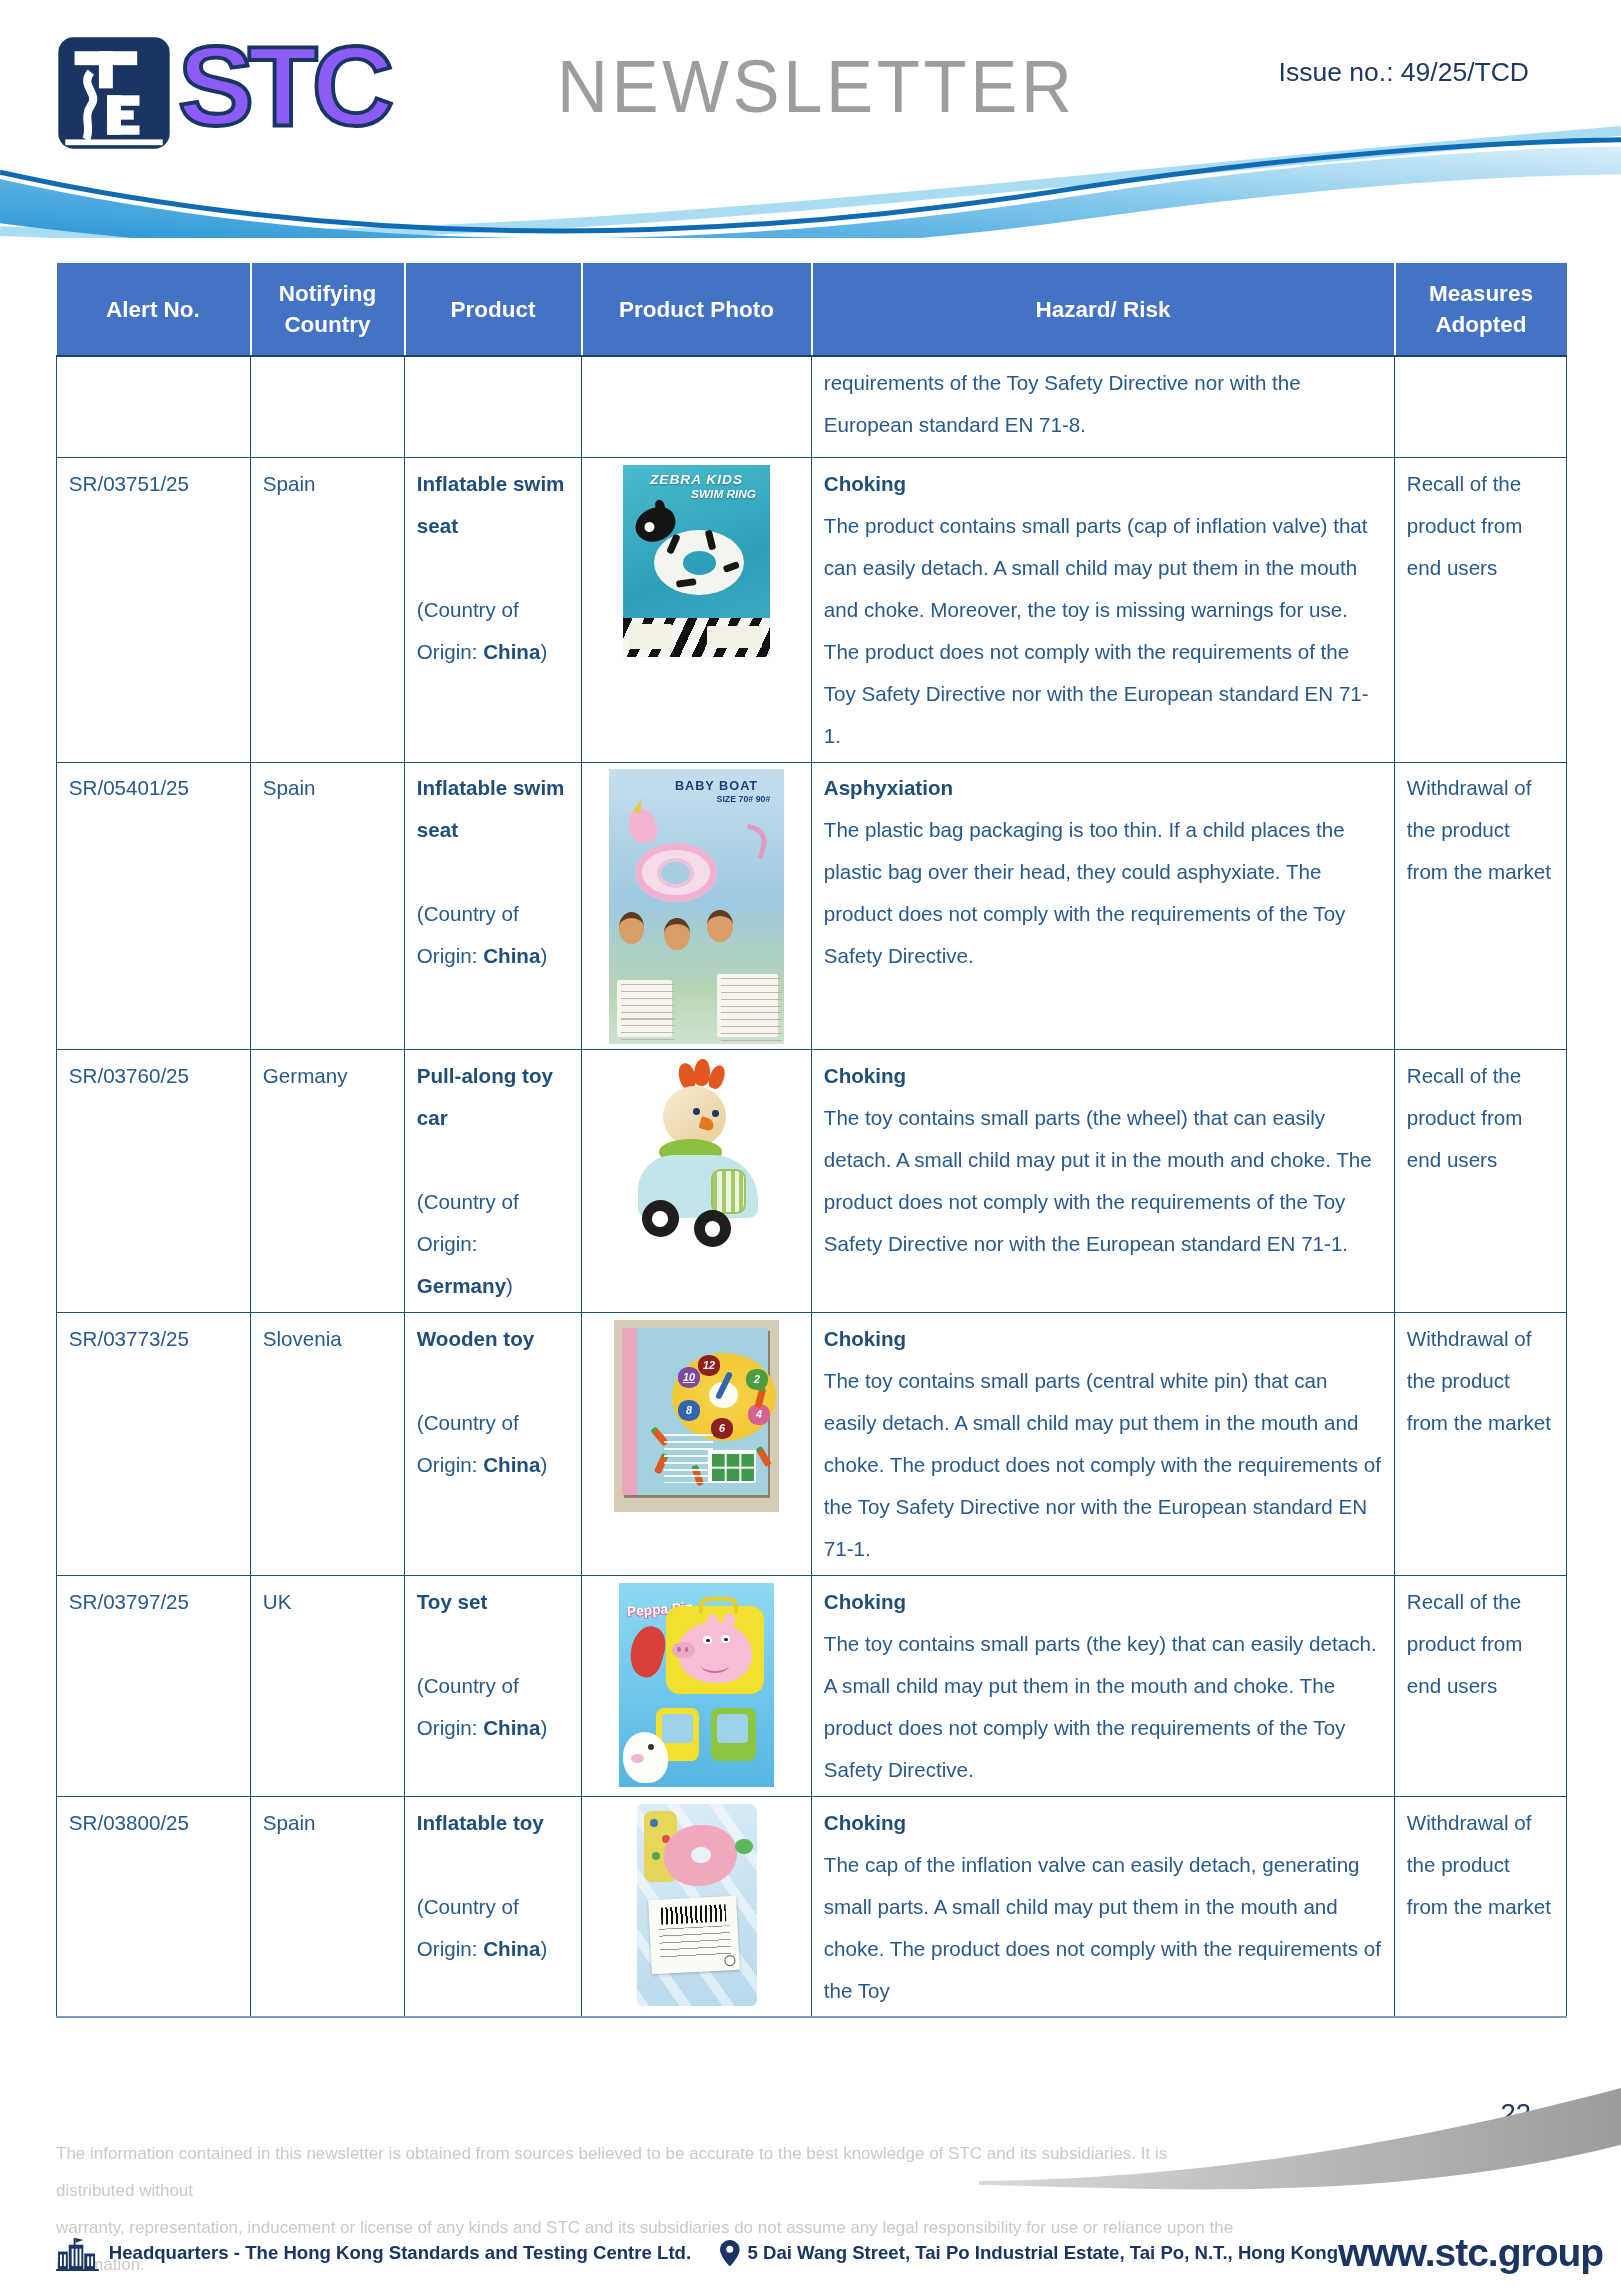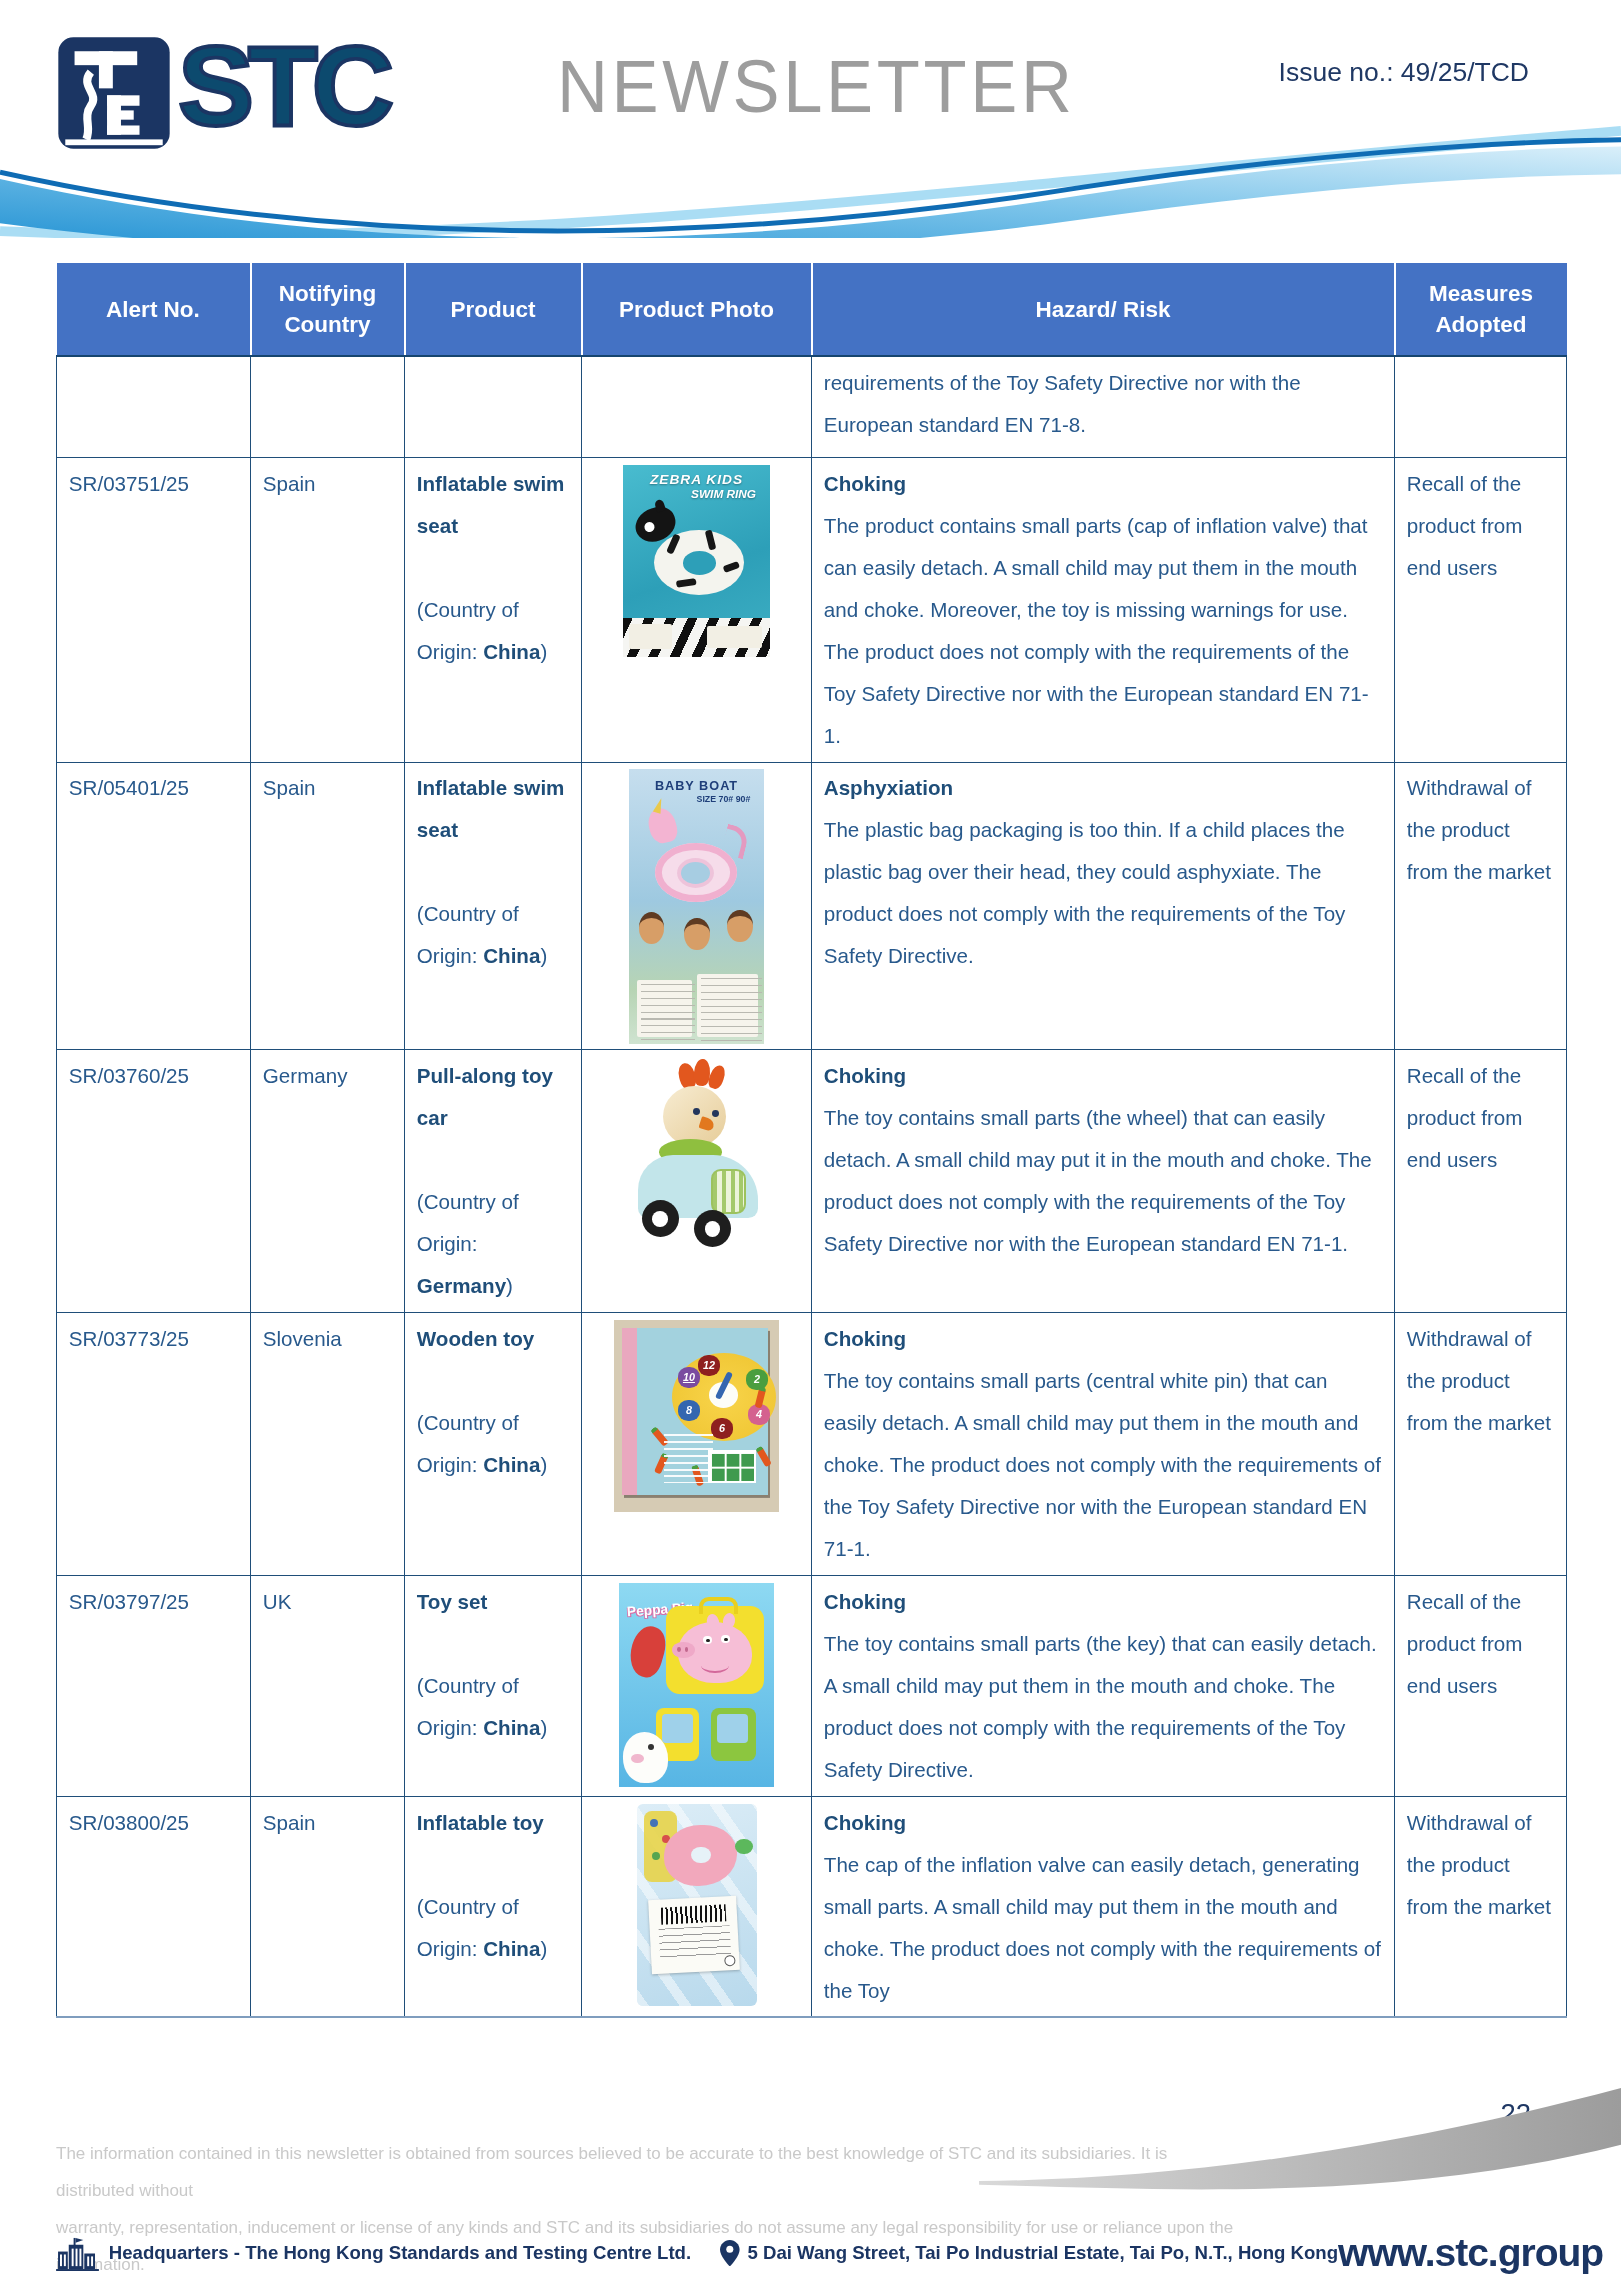--- a/index.html
+++ b/index.html
@@ -2,21 +2,21 @@
 <html><head>
 <meta charset="utf-8">
 <style>
   html,body{margin:0;padding:0;background:#fff;}
   .page{position:relative;width:1621px;height:2293px;background:#fff;overflow:hidden;
         font-family:"Liberation Sans",sans-serif;}
 
   
   .logo-wrap{position:absolute;left:56px;top:35px;display:flex;align-items:flex-start;}
   .logo-mark{display:block;}
-  .logo-word{font-size:114px;line-height:102px;font-weight:bold;color:#0c4a6e;
+  .logo-word{font-size:114px;line-height:102px;font-weight:bold;color:#8b5cf6;
              letter-spacing:-5.9px;-webkit-text-stroke:3.9px #1b3563;margin-left:5.9px;}
   .news-title{position:absolute;left:557px;top:43px;font-size:75px;font-weight:300;
               color:#9d9d9d;letter-spacing:3.9px;transform:scaleX(.94);transform-origin:left;}
   .issue-no{position:absolute;right:92px;top:57px;font-size:26.5px;color:#1f3864;}
   .wave{position:absolute;left:0;top:125px;width:1621px;height:113px;}
 
   
   table.alert-table{position:absolute;left:56px;top:263px;width:1510px;
         border-collapse:collapse;table-layout:fixed;}
   .alert-table th{background:#4472c4;color:#fff;font-size:22.5px;font-weight:bold;
@@ -51,21 +51,21 @@
            border-radius:55% 45% 55% 50%;transform:rotate(-18deg);}
   .zb-eye{left:8.8px;top:11.8px;width:9.8px;height:9.8px;background:#fff;border-radius:50%;}
   .zb-ear{left:25.5px;top:-5.9px;width:9.8px;height:11.8px;background:#141414;border-radius:50% 50% 0 0;}
   .zb-band{left:0;right:0;bottom:0;height:39px;
            background:repeating-linear-gradient(115deg,#101010 0 8.8px,#f5f5f2 8.8px 19.6px);}
   .zb-lab{background:#f2efe4;border-radius:2px;}
   .zbl1{left:5.9px;top:5.9px;width:43px;height:25.5px;}
   .zbl2{right:7.8px;top:8.8px;width:55px;height:21.6px;}
 
   .ph-boat{width:135px;height:275px;
-           background:linear-gradient(180deg,#c6deee 0%,#9ec9e0 48%,#b7d4b4 80%,#cfe3d0 100%);}
+           background:linear-gradient(180deg,#c6deee 0%,#9ec9e0 48%,#b7d4b4 80%,#cfe3d0 100%);padding-left:40px;}
   .bb-t{font-size:12.7px;font-weight:bold;color:#1f3f7a;text-align:center;padding-top:9.8px;
         letter-spacing:1px;line-height:14.7px;}
   .bb-s{font-size:8.8px;font-weight:bold;color:#1f3f7a;text-align:right;padding-right:13.7px;line-height:11.8px;}
   .bb-ring{left:25.5px;top:74px;width:82px;height:59px;border-radius:50%;background:#f6dcea;
            box-shadow:inset 0 0 0 6.9px #f0b0cf;}
   .bb-hole{left:26.5px;top:18.6px;width:29px;height:21.6px;border-radius:50%;background:#a7cde2;
            box-shadow:0 0 0 3.9px #eec3da;}
   .bb-uni{left:19.6px;top:39px;width:26.5px;height:35px;background:#f3b4d2;
           border-radius:55% 60% 40% 50%;transform:rotate(-14deg);}
   .bb-horn{left:25.5px;top:29px;width:0;height:0;border-left:4.9px solid transparent;

